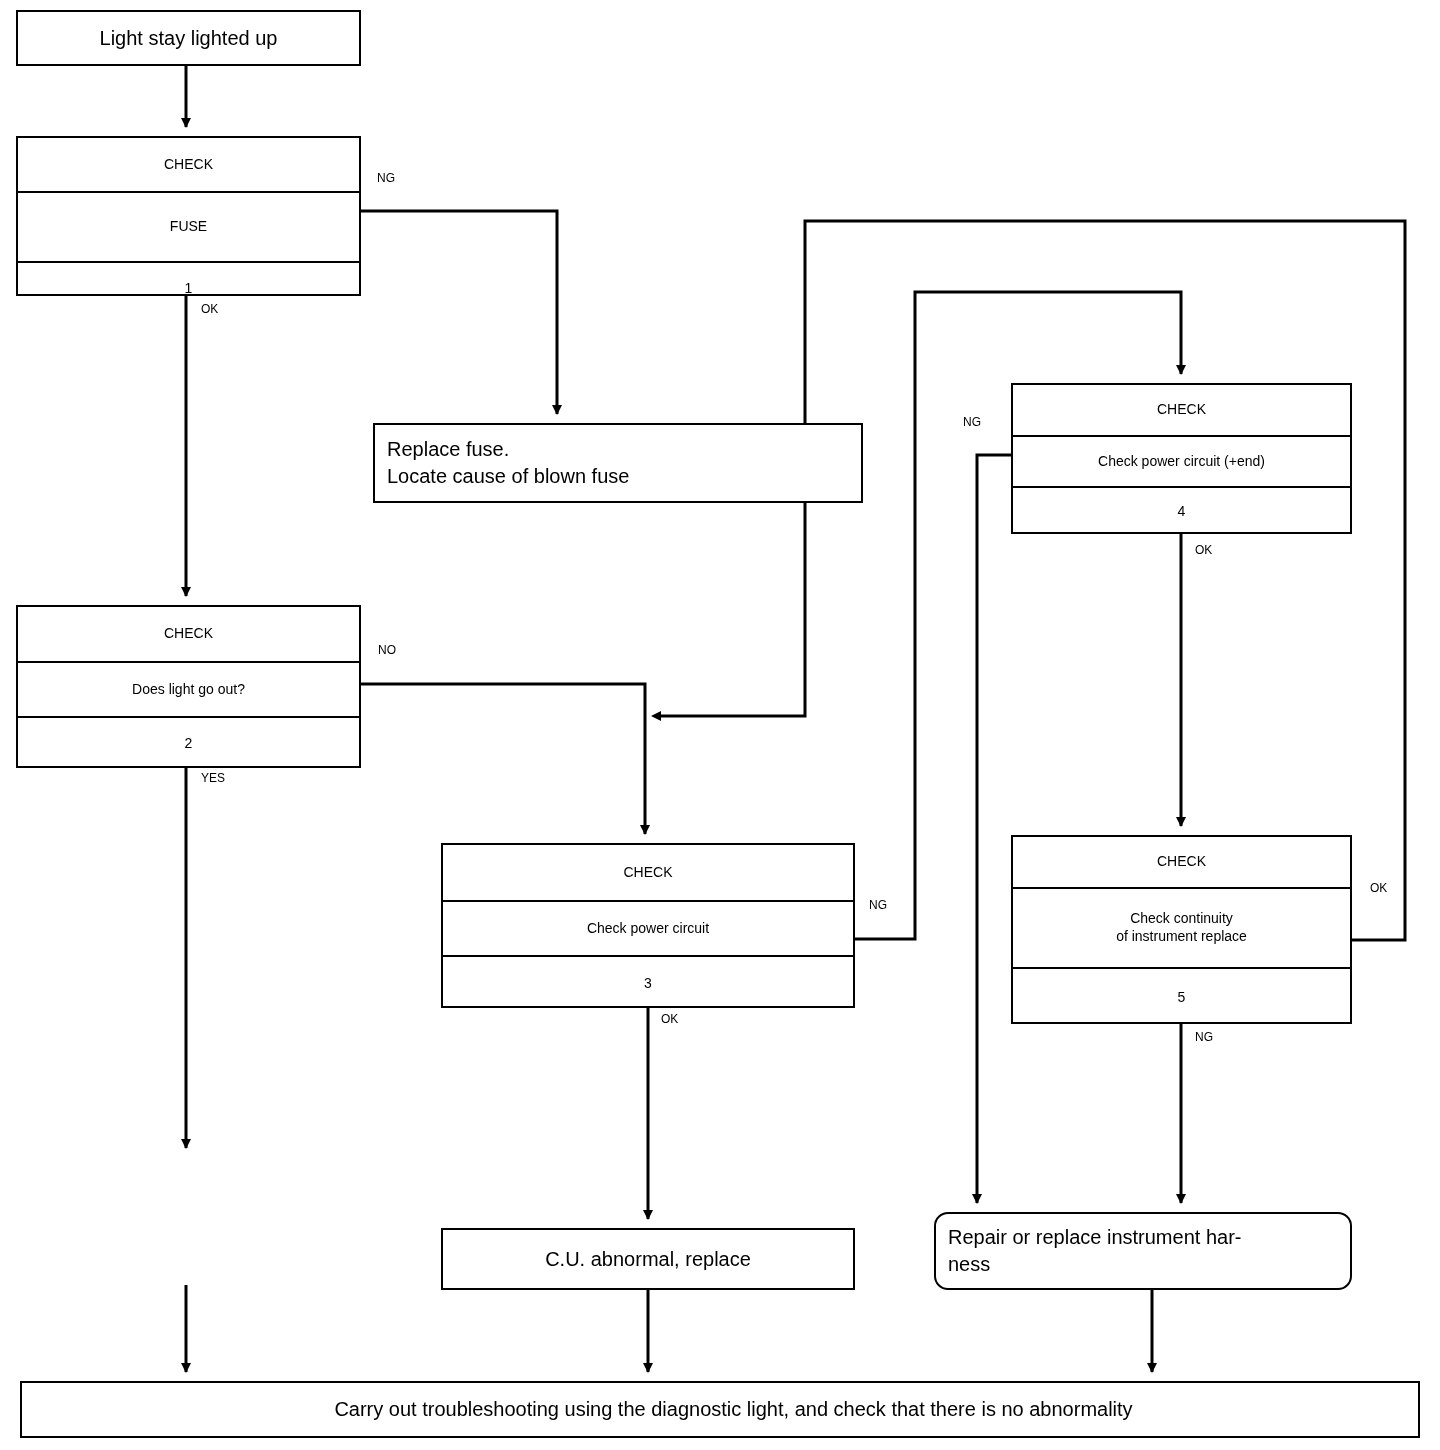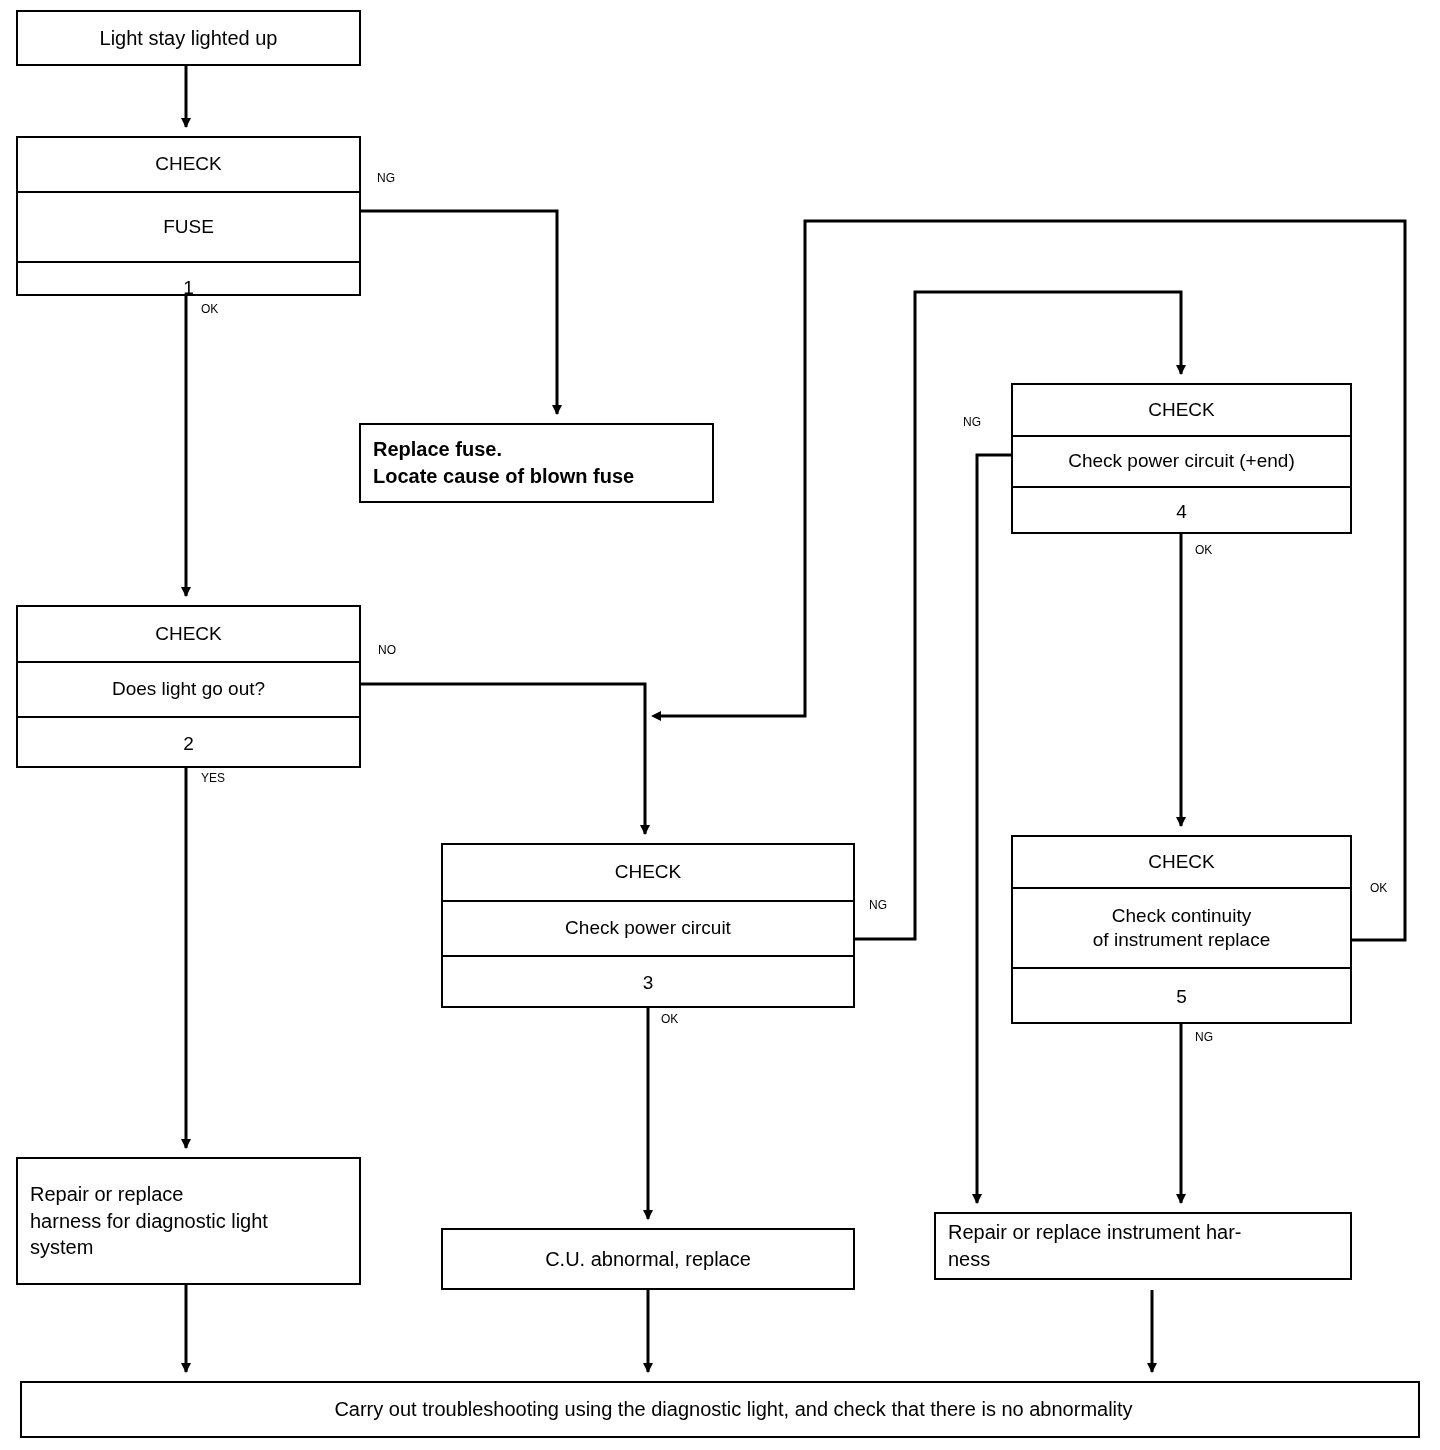--- a/index.html
+++ b/index.html
@@ -29,21 +29,21 @@
     position: absolute;
     border: 2px solid #000;
     background: #fff;
     box-sizing: border-box;
   }
   .node .row {
     box-sizing: border-box;
     display: flex;
     align-items: center;
     justify-content: center;
-    font-size: 19px;
+    font-size: 14px;
     line-height: 1.28;
     text-align: center;
     padding: 2px 6px;
   }
   .node .row + .row {
     border-top: 2px solid #000;
   }
   .node.plain {
     display: flex;
     align-items: center;
@@ -116,21 +116,21 @@
   <div class="node plain center" style="left:16px; top:10px; width:345px; height:56px;">
     <span class="txt">Light stay lighted up</span>
   </div>
 
   <div class="node" style="left:16px; top:136px; width:345px; height:160px;">
     <div class="row" style="height:53px;">CHECK</div>
     <div class="row" style="height:70px;">FUSE</div>
     <div class="row" style="height:53px;">1</div>
   </div>
 
-  <div class="node plain" style="left:359px; top:423px; width:355px; height:80px;font-weight:bold;">
+  <div class="node plain" style="left:373px; top:423px; width:490px; height:80px;">
     <span class="txt">Replace fuse.
 Locate cause of blown fuse</span>
   </div>
 
   <div class="node" style="left:16px; top:605px; width:345px; height:163px;">
     <div class="row" style="height:54px;">CHECK</div>
     <div class="row" style="height:55px;">Does light go out?</div>
     <div class="row" style="height:54px;">2</div>
   </div>
 
@@ -146,31 +146,26 @@
     <div class="row" style="height:50px;">4</div>
   </div>
 
   <div class="node" style="left:1011px; top:835px; width:341px; height:189px;">
     <div class="row" style="height:50px;">CHECK</div>
     <div class="row" style="height:80px; white-space:pre-line;">Check continuity
 of instrument replace</div>
     <div class="row" style="height:59px;">5</div>
   </div>
 
-  <div class="node plain" style="left:16px; top:1157px; width:345px; height:128px;">
-    <span class="txt">Repair or replace
-harness for diagnostic light
-system</span>
-  </div>
 
   <div class="node plain center" style="left:441px; top:1228px; width:414px; height:62px;">
     <span class="txt">C.U. abnormal, replace</span>
   </div>
 
-  <div class="node plain" style="left:934px; top:1212px; width:418px; height:68px;">
+  <div class="node plain" style="left:934px; top:1212px; width:418px; height:78px;border-radius:14px;">
     <span class="txt">Repair or replace instrument har-
 ness</span>
   </div>
 
   <div class="node plain center" style="left:20px; top:1381px; width:1400px; height:57px;padding-left:27px;">
     <span class="txt">Carry out troubleshooting using the diagnostic light, and check that there is no abnormality</span>
   </div>
 
   <span class="edge-label" style="left:377px; top:172px;">NG</span>
 

